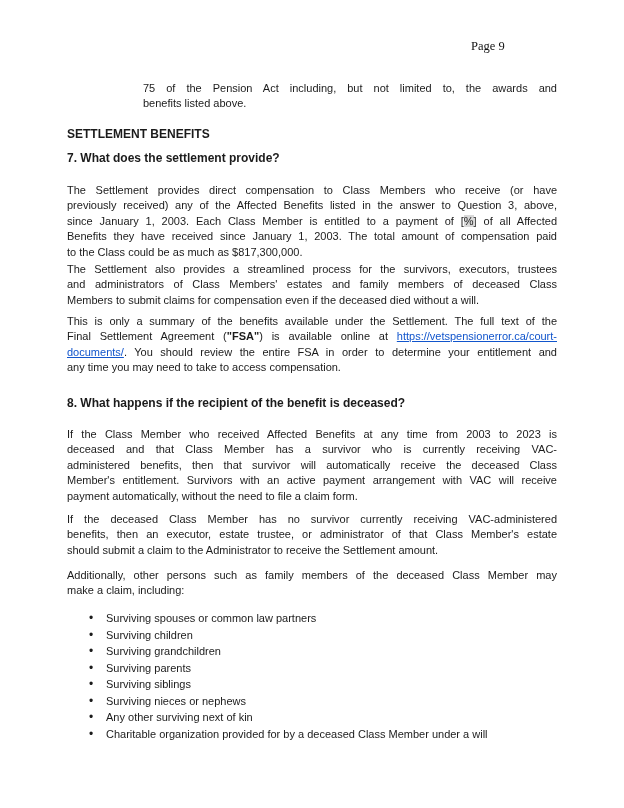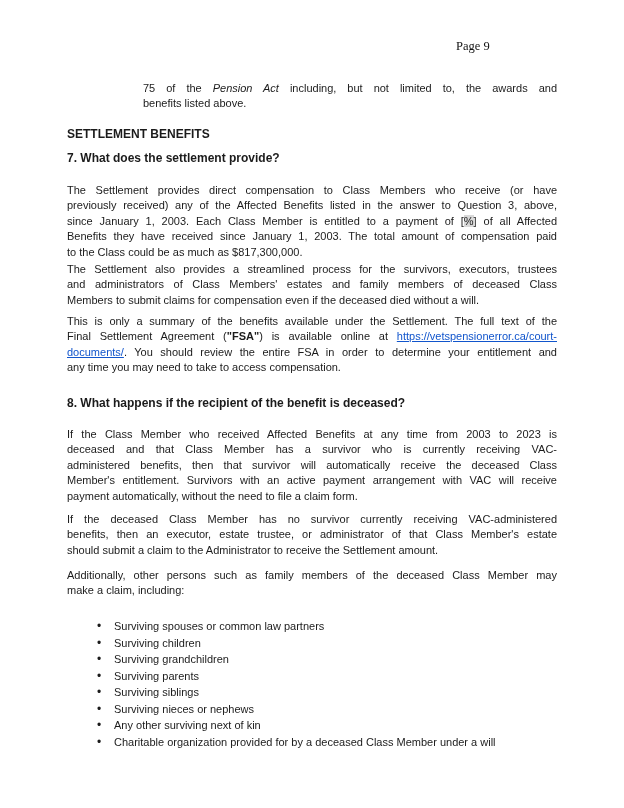--- a/index.html
+++ b/index.html
@@ -7,21 +7,21 @@
     position: relative;
     width: 624px;
     height: 808px;
     background: #ffffff;
     font-family: "Liberation Sans", sans-serif;
     color: #1b1b1b;
     overflow: hidden;
   }
   .page-number {
     position: absolute;
-    left: 456px;
+    left: 471px;
     top: 39px;
     font-family: "Liberation Serif", serif;
     font-size: 12.5px;
     color: #111111;
   }
   .block {
     position: absolute;
     left: 67px;
     width: 490px;
     font-size: 11px;
@@ -31,34 +31,34 @@
   .heading {
     position: absolute;
     left: 67px;
     width: 490px;
     font-size: 12px;
     line-height: 15.4px;
     font-weight: bold;
   }
   .line { text-align: justify; text-align-last: justify; }
   .line.last { text-align: center; text-align-last: left; }
-  .italic { font-style: italic; }
+  .italic { }
   .bold { font-weight: bold; }
   .field-shaded { background: #d9d9d9; }
   a.doclink, .doclink {
     color: #1155cc;
     text-decoration: underline;
     cursor: pointer;
   }
   ul.bullet-list {
     position: absolute;
     left: 67px;
     top: 610px;
     width: 490px;
-    margin: 8px;
+    margin: 0;
     padding: 0;
     list-style: none;
     font-size: 11px;
   }
   ul.bullet-list li {
     position: relative;
     padding-left: 39px;
     height: 16.5px;
     line-height: 16.5px;
     text-align: left;

